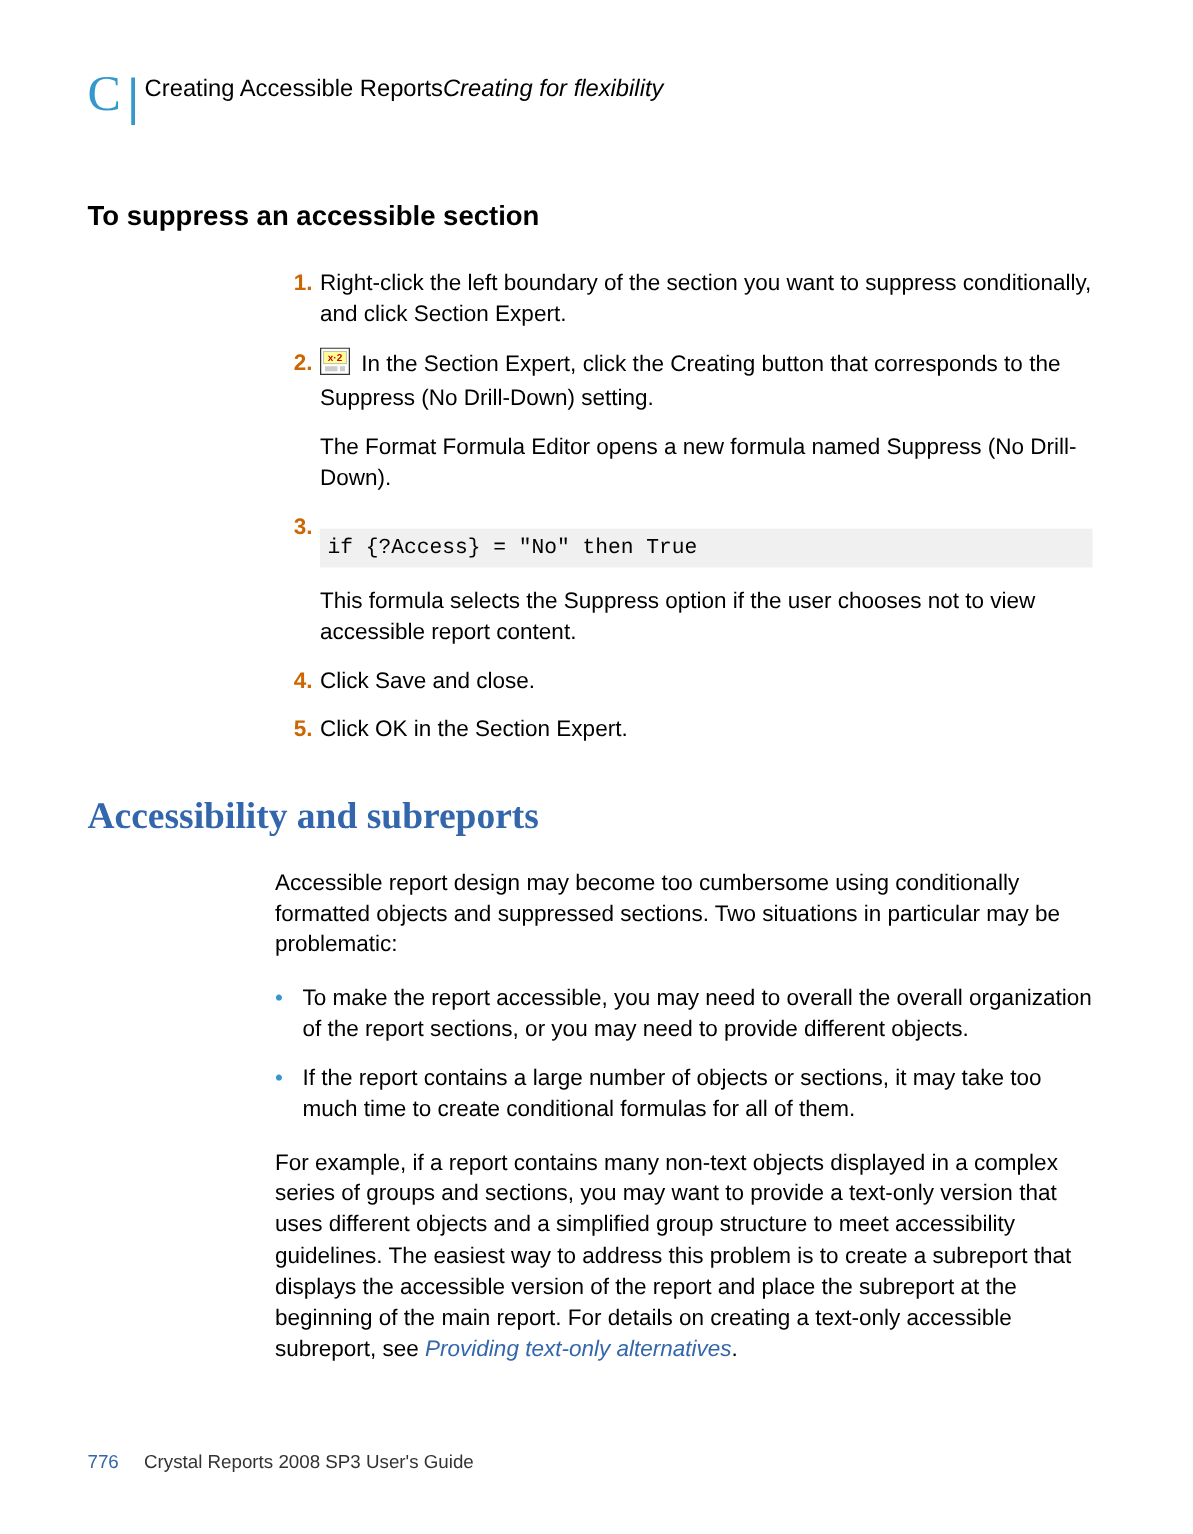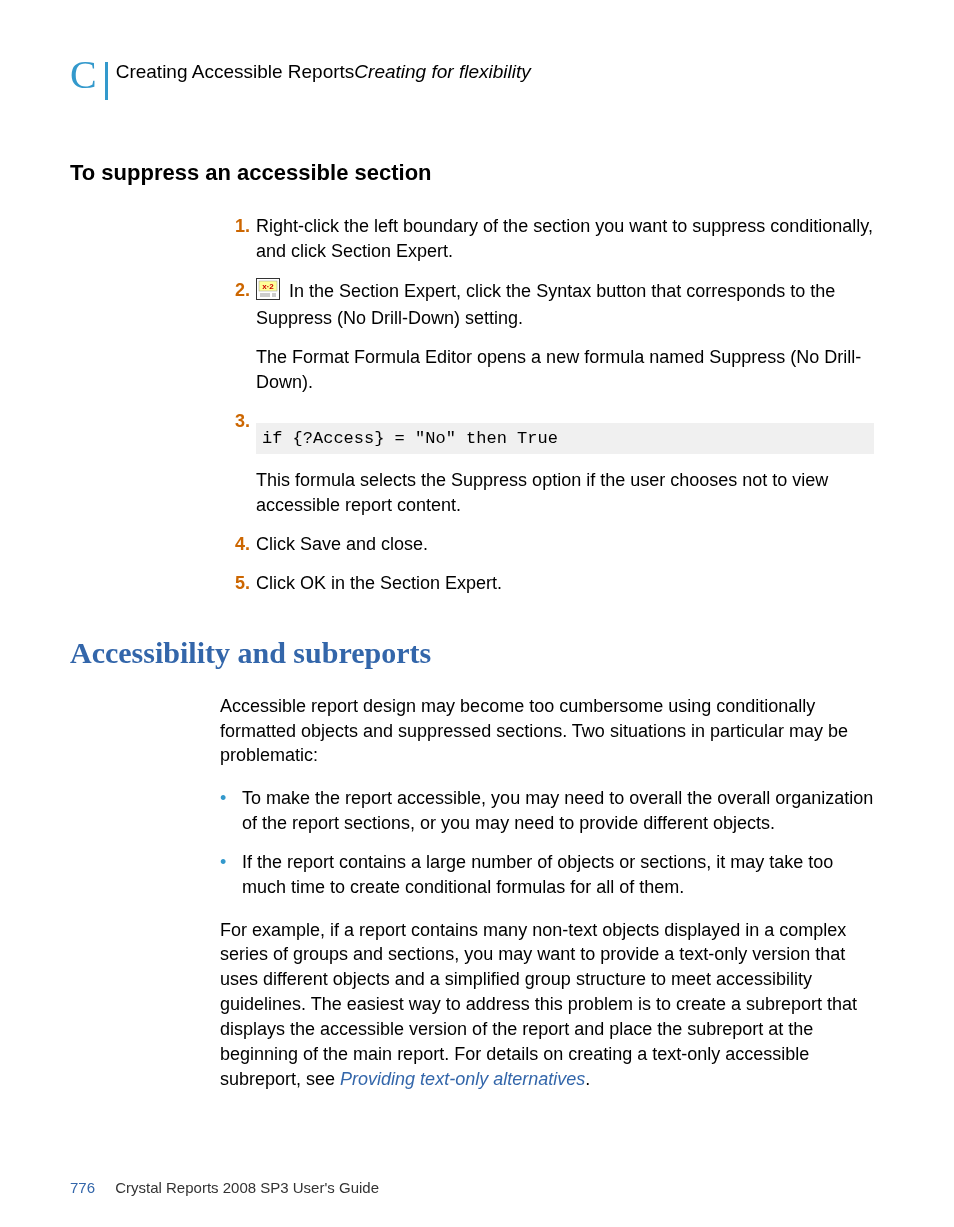--- a/index.html
+++ b/index.html
@@ -127,21 +127,21 @@
     line-height: 1.38;
   }
   .bullet-body { flex: 1; }
   .link {
     color: #3366aa;
     font-style: italic;
   }
   .footer {
     position: absolute;
     left: 70px;
-    bottom: 31px;
+    bottom: 49px;
     font-size: 15px;
     color: #333;
     text-align: center;
   }
   .footer-page {
     color: #3366aa;
     margin-right: 16px;
   }
   b { font-weight: normal; }
 </style>
@@ -178,21 +178,21 @@
         <div class="step-body">
           <p>
             <span class="formula-icon">
               <svg width="24" height="22" viewBox="0 0 24 22">
                 <rect x="0.5" y="0.5" width="23" height="21" fill="#fff" stroke="#333" stroke-width="1"></rect>
                 <rect x="3" y="3" width="18" height="10" fill="#ffff99" stroke="#999" stroke-width="0.5"></rect>
                 <text x="12" y="11" text-anchor="middle" font-family="Arial" font-size="8" font-weight="bold" fill="#cc0000">x·2</text>
                 <rect x="4" y="15" width="10" height="4" fill="#ccc"></rect>
                 <rect x="16" y="15" width="4" height="4" fill="#ccc"></rect>
               </svg>
-            </span><span> In the Section Expert, click the </span><b>Syntax</b><span> button that corresponds to the </span><b>Suppress (No Drill-Down)</b><span> setting.</span>
+            </span><span> In the Section Expert, click the </span><b>Creating</b><span> button that corresponds to the </span><b>Suppress (No Drill-Down)</b><span> setting.</span>
           </p>
           <p>The Format Formula Editor opens a new formula named Suppress (No Drill-Down).</p>
         </div>
       </li>
 
       <li>
         <div class="step-num">3.</div>
         <div class="step-body">
           <div class="code-block">if {?Access} = "No" then True</div>
           <p>This formula selects the Suppress option if the user chooses not to view accessible report content.</p>

